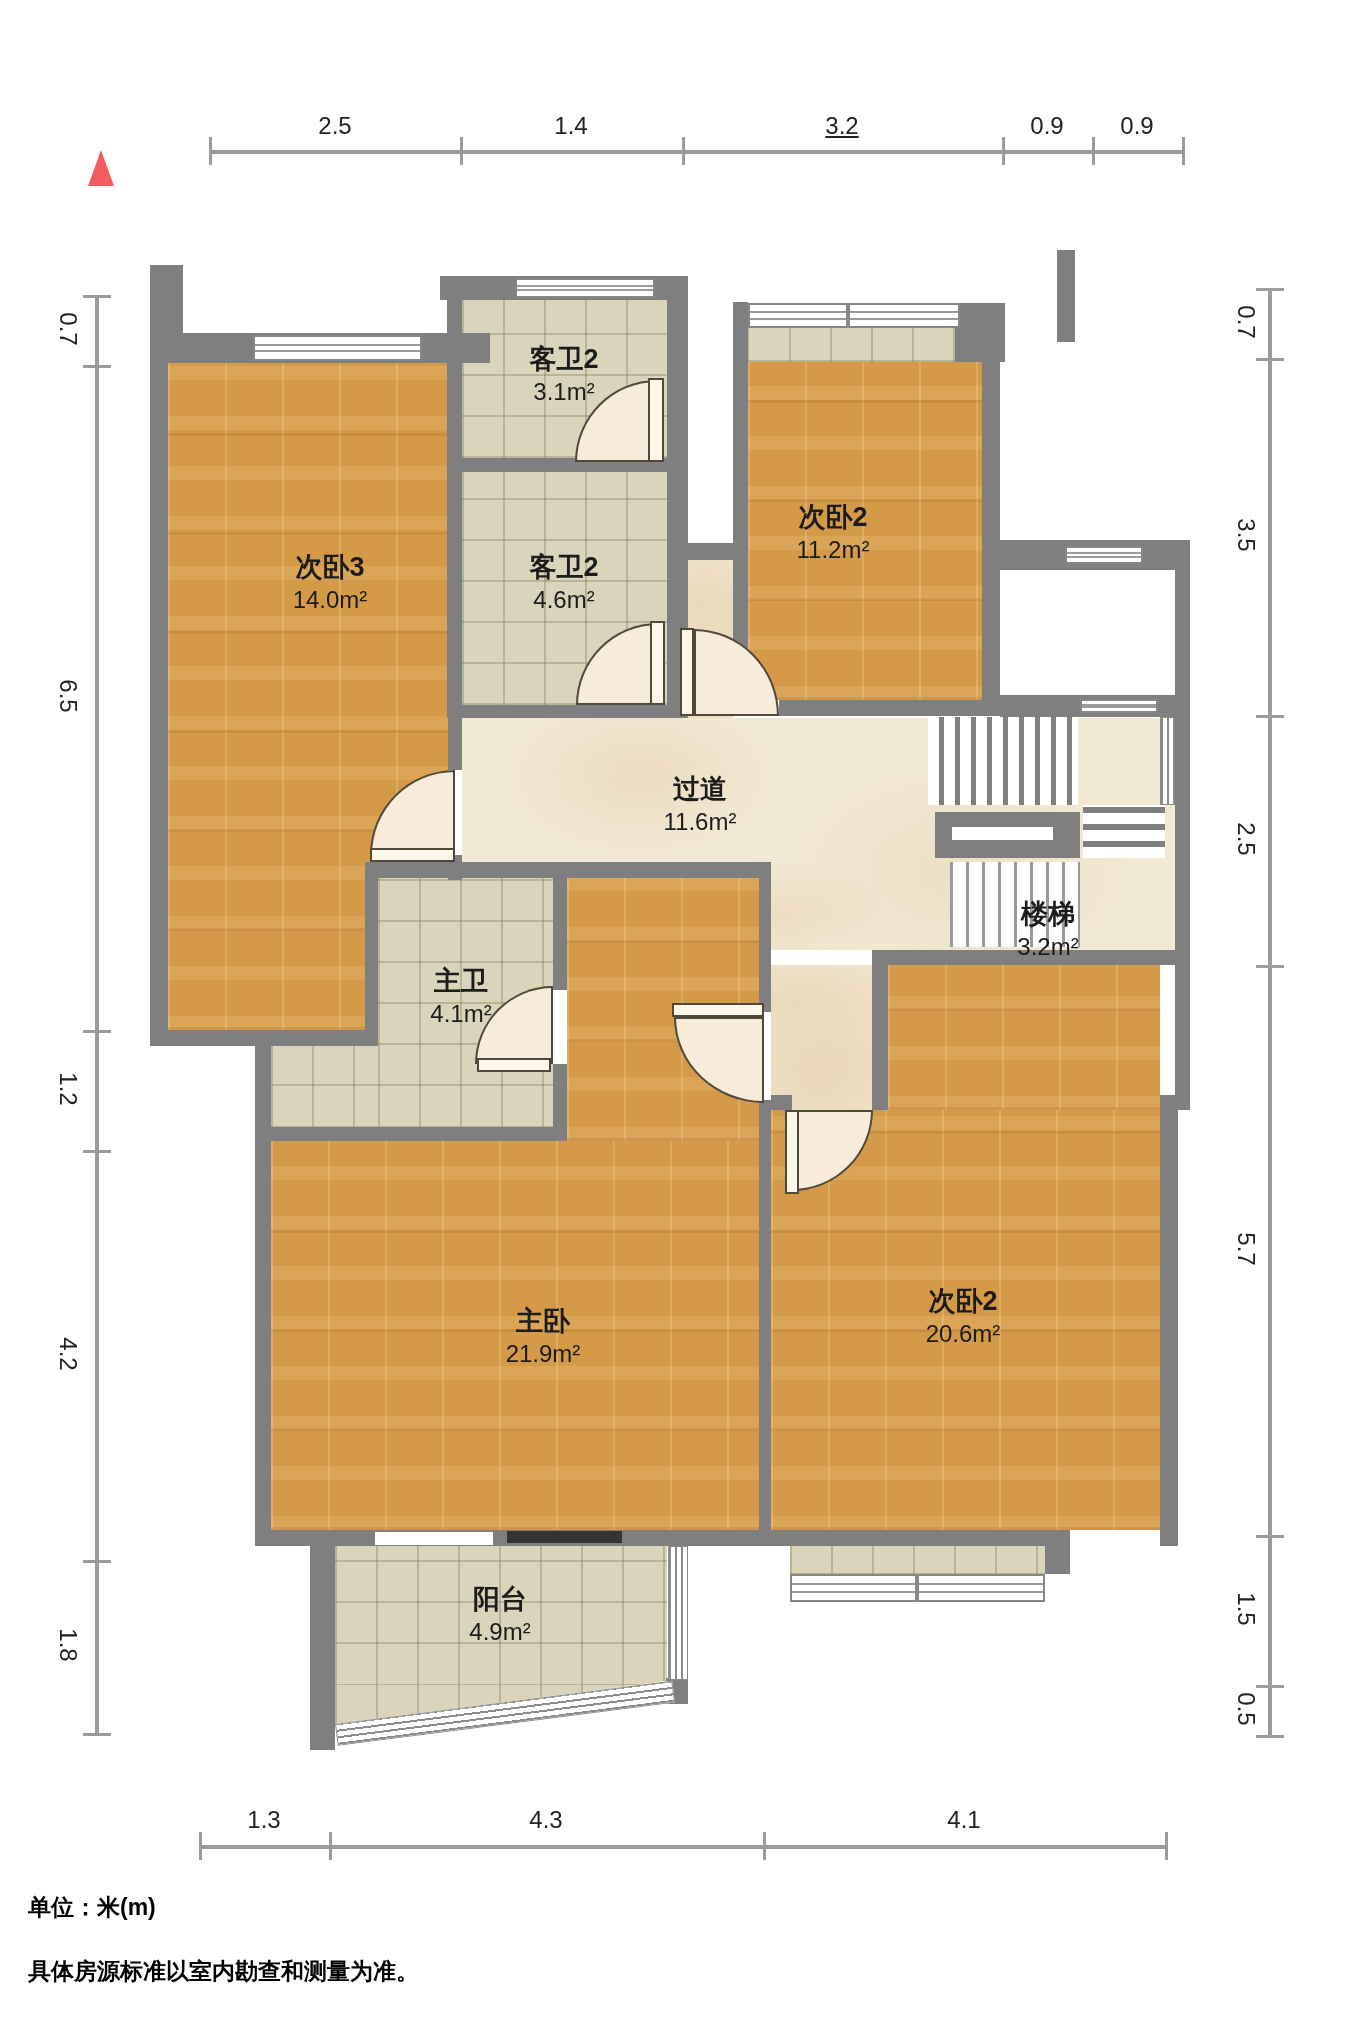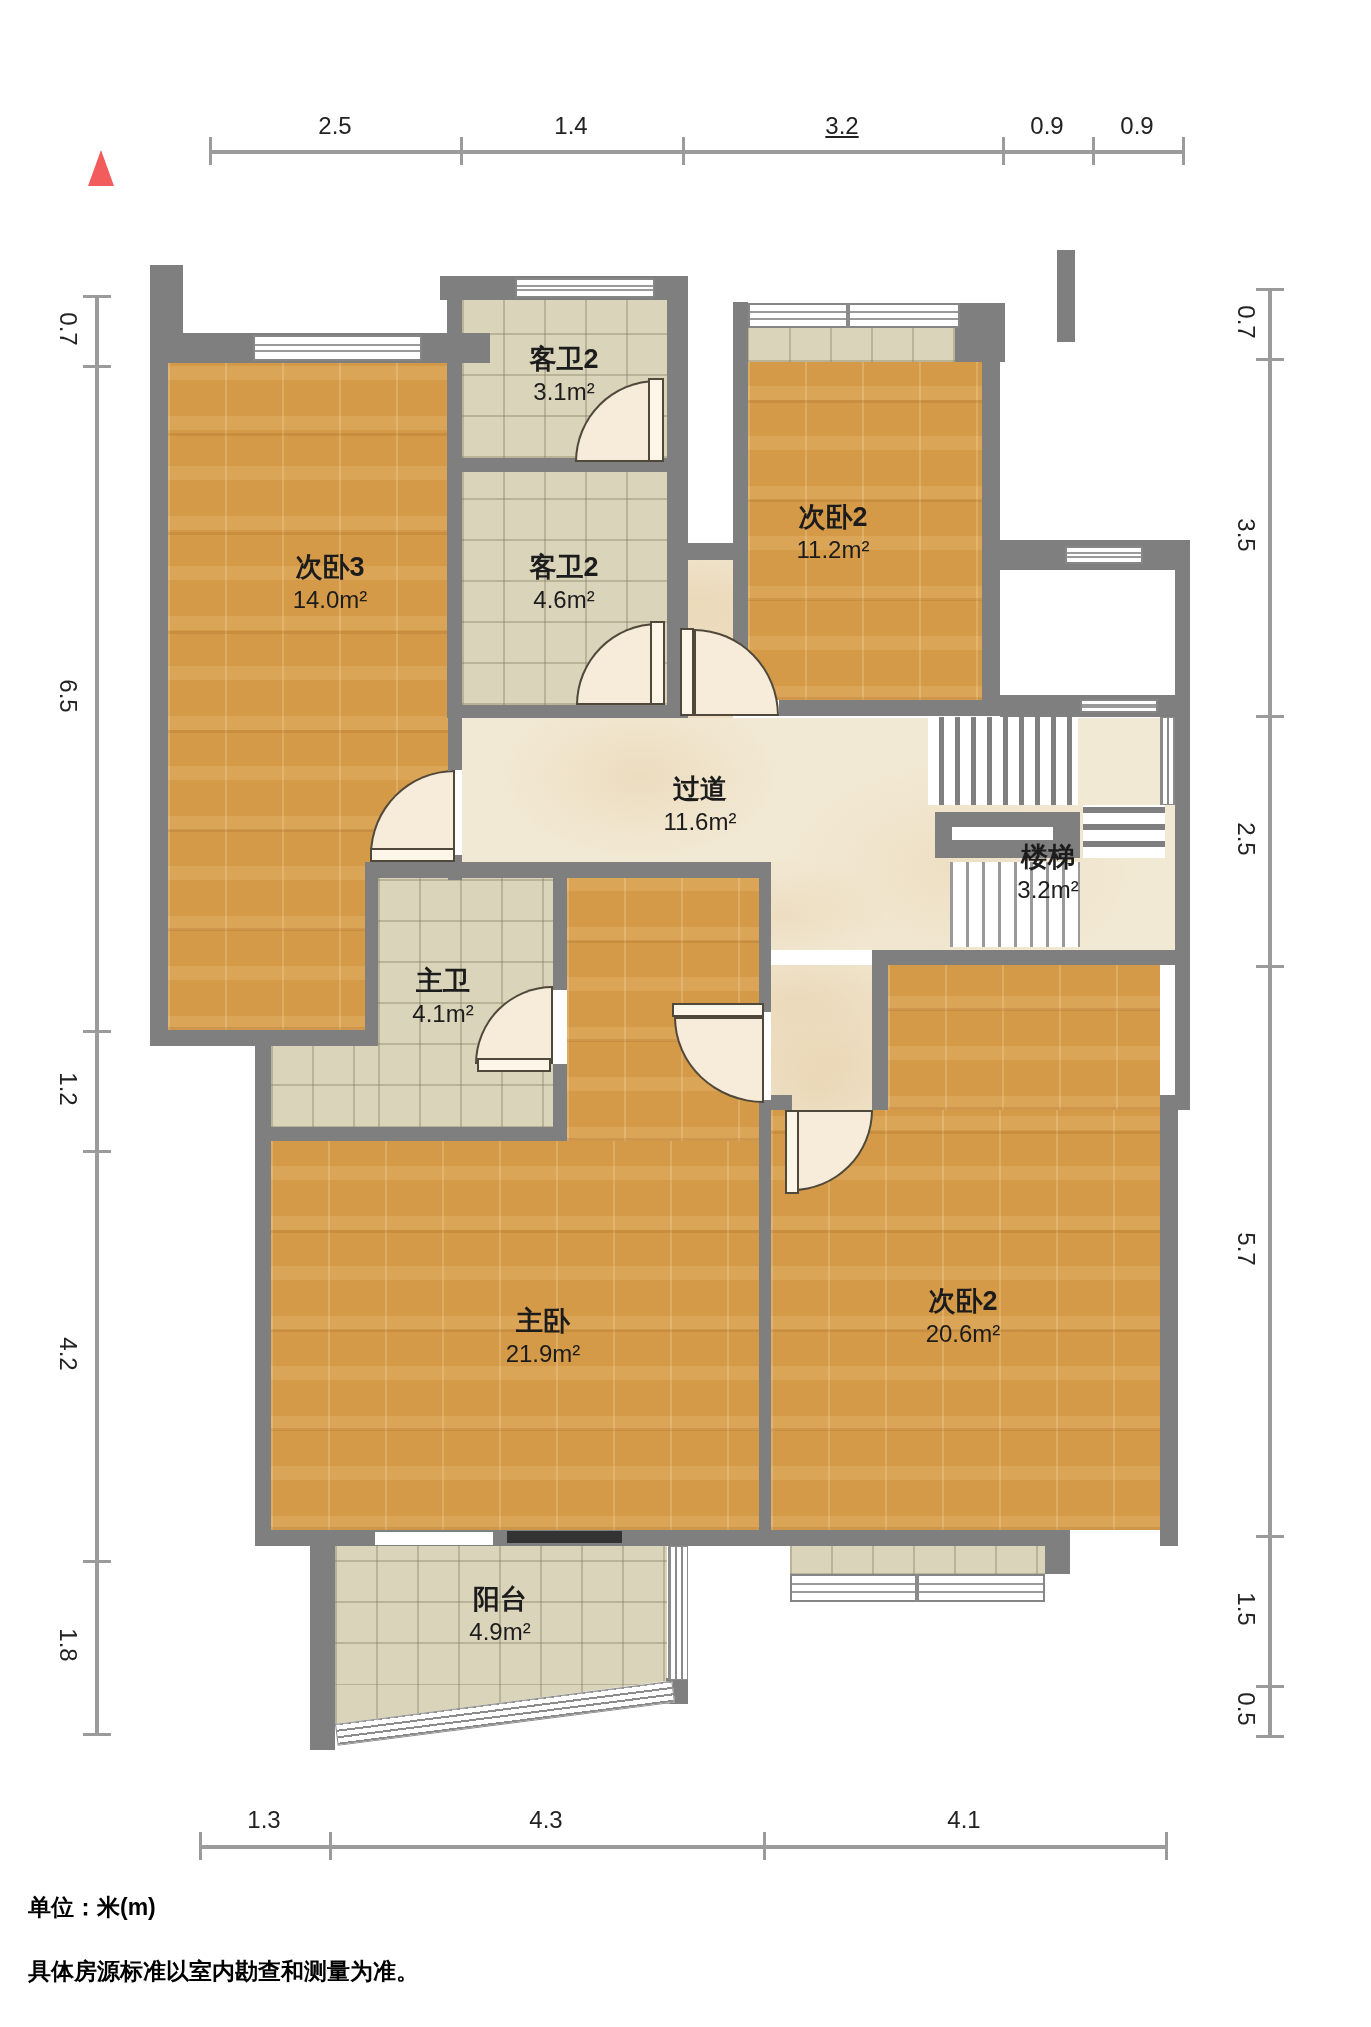--- a/index.html
+++ b/index.html
@@ -168,25 +168,25 @@
       <span class="ar">4.6m²</span>
     </div>
   <div class="abs room-label" style="left:753px;top:501px;width:160px;">
     <span class="nm">次卧2</span>
       <span class="ar">11.2m²</span>
     </div>
   <div class="abs room-label" style="left:620px;top:773px;width:160px;">
     <span class="nm">过道</span>
       <span class="ar">11.6m²</span>
     </div>
-  <div class="abs room-label" style="left:968px;top:841px;width:160px;">
+  <div class="abs room-label" style="left:968px;top:898px;width:160px;">
     <span class="nm">楼梯</span>
       <span class="ar">3.2m²</span>
     </div>
-  <div class="abs room-label" style="left:363px;top:965px;width:160px;text-align:center;">
+  <div class="abs room-label" style="left:381px;top:965px;width:160px;text-align:center;">
     <span class="nm">主卫</span>
       <span class="ar">4.1m²</span>
     </div>
   <div class="abs room-label" style="left:463px;top:1305px;width:160px;">
     <span class="nm">主卧</span>
       <span class="ar">21.9m²</span>
     </div>
   <div class="abs room-label" style="left:883px;top:1285px;width:160px;">
     <span class="nm">次卧2</span>
       <span class="ar">20.6m²</span>

